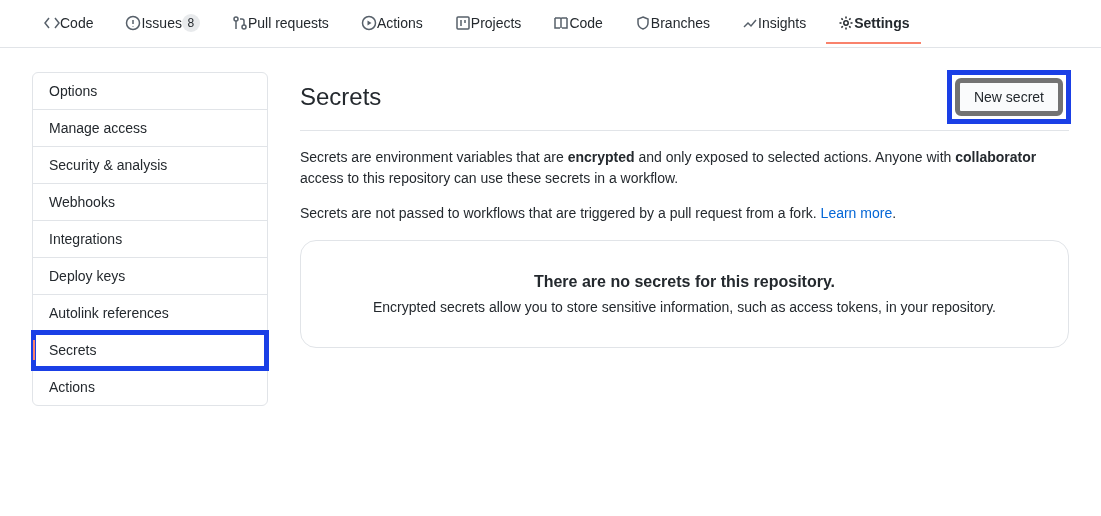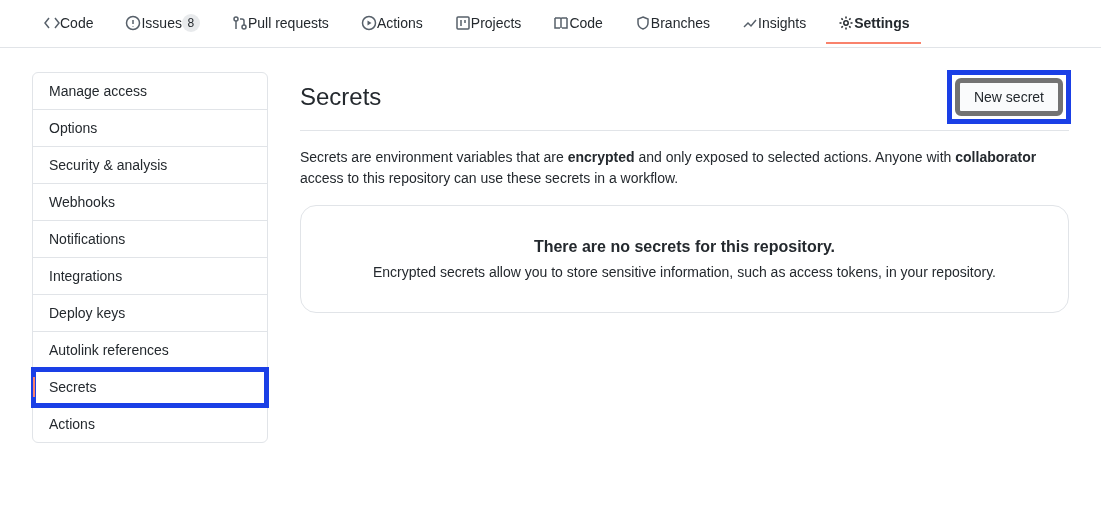--- a/index.html
+++ b/index.html
@@ -192,42 +192,44 @@
           <circle cx="8" cy="8" r="2.2"></circle>
           <path d="M8 1.5v2M8 12.5v2M14.5 8h-2M3.5 8h-2M12.6 3.4l-1.4 1.4M4.8 11.2l-1.4 1.4M12.6 12.6l-1.4-1.4M4.8 4.8L3.4 3.4"></path>
         </svg>
       </span>
     <span>Settings</span>
   </div>
 </nav>
 
 <div class="layout">
   <aside class="side">
+    <div class="side-item"><span>Options</span></div>
     <div class="side-item"><span>Manage access</span></div>
-    <div class="side-item"><span>Options</span></div>
     <div class="side-item"><span>Security &amp; analysis</span></div>
     <div class="side-item"><span>Webhooks</span></div>
-    <div class="side-item"><span>Notifications</span></div>
     <div class="side-item"><span>Integrations</span></div>
     <div class="side-item"><span>Deploy keys</span></div>
     <div class="side-item"><span>Autolink references</span></div>
     <div class="side-item active hl-blue"><span>Secrets</span></div>
     <div class="side-item"><span>Actions</span></div>
   </aside>
 
   <main class="main">
     <div class="header-row">
       <h1>Secrets</h1>
       <span class="btn-wrap hl-blue">
         <button class="btn">New secret</button>
       </span>
     </div>
 
     <p class="para">
       <span>Secrets are environment variables that are </span><b>encrypted</b><span> and only exposed to selected actions. Anyone with </span><b>collaborator</b><span> access to this repository can use these secrets in a workflow.</span>
     </p>
+    <p class="para">
+      <span>Secrets are not passed to workflows that are triggered by a pull request from a fork. </span><a href="#">Learn more</a><span>.</span>
+    </p>
 
     <div class="empty-box">
       <h3>There are no secrets for this repository.</h3>
       <p>Encrypted secrets allow you to store sensitive information, such as access tokens, in your repository.</p>
     </div>
   </main>
 </div>
 
 </body></html>

